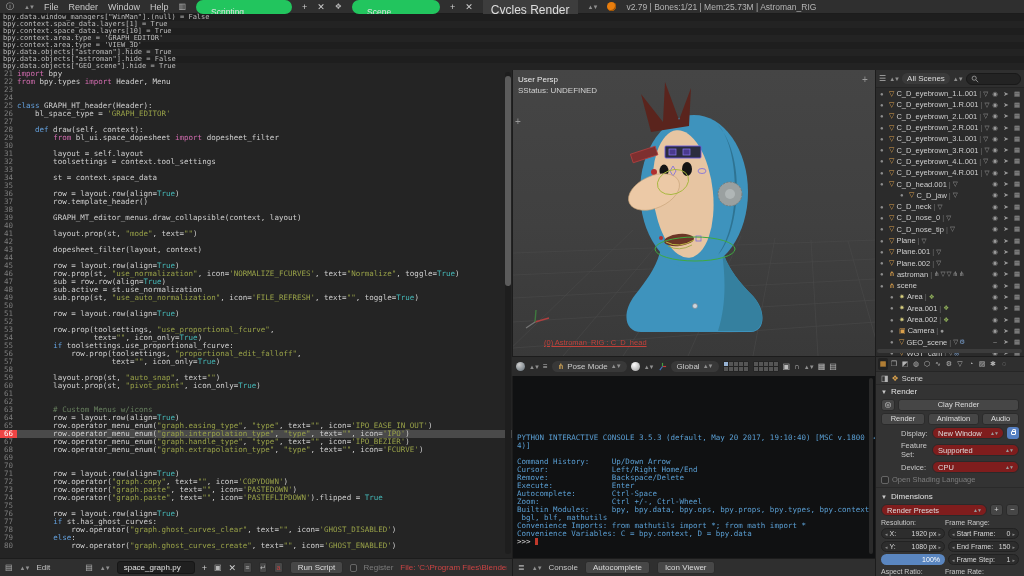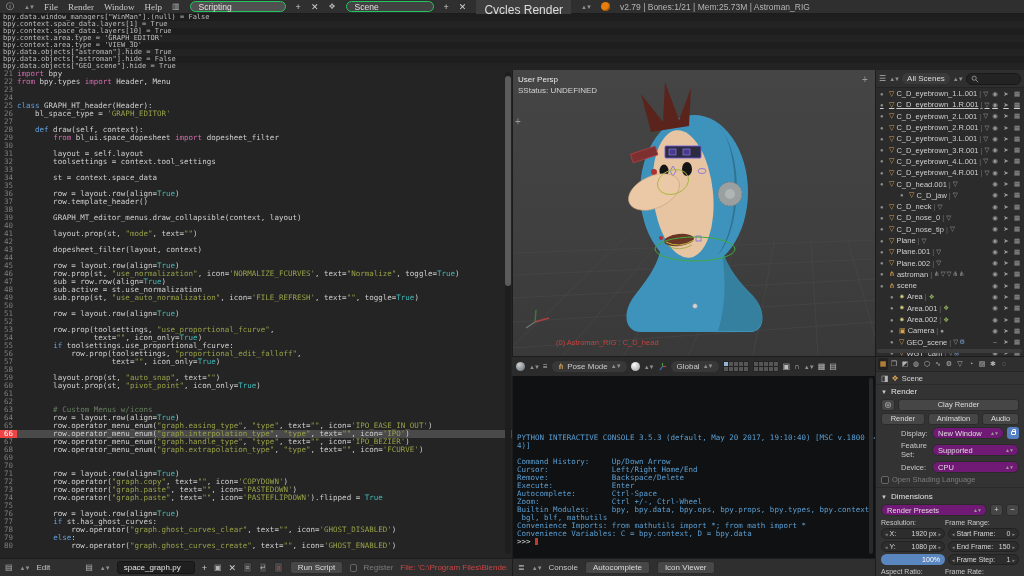--- a/index.html
+++ b/index.html
@@ -7,21 +7,21 @@
     font-family:"Liberation Sans", sans-serif; color:#cccccc; }
   .abs { position:absolute; }
 
   
   #info-header { left:0; top:0; width:1024px; height:14px; background:#2f2f2f;
     border-bottom:1px solid #1c1c1c; display:flex; align-items:center; gap:10px;
     font-size:9px; padding:0 6px; color:#c9c9c9; }
   #info-header .menu { cursor:default; }
   .mini-ico { font-size:8px; color:#b5b5b5; }
   .updown { font-size:6px; color:#8f8f8f; letter-spacing:-1px; }
-  .tb-field { background:#414141; border:1px solid #22c55e; border-radius:7px;
+  .tb-field { background:#414141; border:7px solid #22c55e; border-radius:7px;
     padding:0 8px; height:11px; line-height:10px; color:#e2e2e2; font-size:8.5px; }
   #layout-field { width:96px; background:#505050; }
   #scene-field { width:88px; }
   .tb-btn { color:#cfcfcf; font-size:9px; }
   #engine-select { background:#3d3d3d; border-radius:7px; padding:12px 8px; height:28px;
     line-height:10px; font-size:12px; color:#ddd; }
   #blender-logo { width:9px; height:9px; border-radius:50%; background:#e87d0d;
     box-shadow:inset -1px -1px 0 #9e5507; }
   #topbar-stats { color:#b5b5b5; font-size:8.5px; }
 
@@ -56,21 +56,21 @@
     border-radius:2px; font-size:7px; line-height:9px; text-align:center; color:#bbb; }
   #filepath { color:#cc4444; overflow:hidden; text-overflow:clip; }
   .chk { width:8px; height:8px; border:1px solid #666; border-radius:2px; background:#2c2c2c; }
   .dim { color:#7d7d7d; }
 
   
   #viewport { left:512px; top:70px; width:363px; height:286px; overflow:hidden;
     background:linear-gradient(#454545 0%, #404040 55%, #393939 100%); border-left:1px solid #1c1c1c; }
   #vp-overlay { left:518px; top:74px; font-size:8px; color:#e8e8e8; line-height:11px; }
   #vp-overlay .l2 { color:#d2d2d2; }
-  #vp-active-object { left:556px; top:338px; font-size:7.5px; color:#c3413a; }
+  #vp-active-object { left:544px; top:338px; font-size:7.5px; color:#c3413a;text-decoration:underline; }
   .vp-plus { color:#9a9a9a; font-size:10px; }
   #vp-plus-right { left:862px; top:74px; } #vp-plus-left { left:515px; top:116px; }
 
   #viewport-header { left:512px; top:356px; width:363px; height:20px; background:#2b2b2b;
     border-top:1px solid #1c1c1c; display:flex; align-items:center; gap:4px; padding:0 4px;
     font-size:8px; color:#ccc; overflow:hidden; }
   .vh-sphere { width:9px; height:9px; border-radius:50%;
     background:radial-gradient(circle at 35% 30%, #fdfdfd, #9a9a9a); flex:none; }
   .vh-sphere.dark { background:radial-gradient(circle at 35% 30%, #cfcfcf, #5f6b74); }
   .vh-select { display:flex; align-items:center; gap:3px; background:#383838; border-radius:7px;
@@ -120,21 +120,21 @@
     color:#b5b5b5; border-radius:2px; flex:none; }
   #prop-tabs .ptab.active { background:#222; color:#e8a13c; }
   #prop-crumb { height:13px; display:flex; align-items:center; gap:3px; padding:0 5px;
     color:#d5d5d5; border-bottom:1px solid #2a2a2a; }
   .panel-title { height:13px; display:flex; align-items:center; gap:4px; padding:0 5px;
     color:#e2e2e2; font-size:8px; }
   .panel-title .tri { font-size:6px; color:#c9c9c9; }
   .prow { display:flex; align-items:center; gap:3px; padding:1px 5px; }
   .pbtn { background:#464646; border:1px solid #2b2b2b; border-radius:3px; color:#ddd;
     text-align:center; line-height:10px; height:12px; }
-  .pfield { background:#701a75; border:1px solid #2a2a2a; border-radius:7px; color:#ddd;
+  .pfield { background:#7f1d1d; border:1px solid #2a2a2a; border-radius:7px; color:#ddd;
     display:flex; align-items:center; padding:0 5px; height:12px; }
   .pfield .ud { margin-left:auto; font-size:5px; color:#999; letter-spacing:-1px; }
   .plabel { width:48px; color:#c9c9c9; flex:none;padding-left:20px; }
   .lockbtn { width:12px; height:12px; background:#5680c2; border-radius:3px; flex:none;
     display:flex; align-items:center; justify-content:center; }
   .lockbtn i { width:5px; height:4px; border:1px solid #fff; border-radius:1px; display:block;
     position:relative; }
   .lockbtn i:before { content:""; position:absolute; left:0.5px; top:-3px; width:2px; height:2px;
     border:1px solid #fff; border-bottom:none; border-radius:2px 2px 0 0; }
   .stepper { background:#2d2d2d; border:1px solid #222; border-radius:6px; height:11px;
@@ -147,21 +147,21 @@
   .sec-label { color:#c9c9c9; font-size:7px; padding:2px 5px 1px; display:flex; }
   .sec-label .cr { flex:1; } 
   hr.psep { border:none; border-top:1px solid #2a2a2a; margin:2px 0; }
 </style>
 </head>
 <body>
 
 <div id="info-header" class="abs">
   <span class="mini-ico">ⓘ</span>
   <span class="updown">▲▼</span>
-  <span id="topbar-menus" style="display:flex;gap:10px;font-family:Liberation Serif, serif;">
+  <span id="topbar-menus" style="display:flex;gap:10px;">
       <span class="menu">File</span>
       <span class="menu">Render</span>
       <span class="menu">Window</span>
       <span class="menu">Help</span>
     </span>
   <span class="mini-ico">▥</span>
   <span id="layout-field" class="tb-field">Scripting</span>
   <span class="tb-btn">+</span>
   <span class="tb-btn">✕</span>
   <span class="mini-ico">❖</span>
@@ -444,21 +444,21 @@
         <span class="ol-ico t-mesh">▽</span>
         <span>C_D_eyebrown_1.L.001</span>
         <span class="ol-sep">|</span>
         <span class="ol-extra">▽</span>
         <span class="ol-right">
           <span>◉</span>
           <span>➤</span>
           <span>▦</span>
         </span>
       </div>
-      <div class="ol-row" style="padding-left: 4px; text-decoration: underline;">
+      <div class="ol-row" style="padding-left: 4px;">
         <span class="exp">●</span>
         <span class="ol-ico t-mesh">▽</span>
         <span>C_D_eyebrown_1.R.001</span>
         <span class="ol-sep">|</span>
         <span class="ol-extra">▽</span>
         <span class="ol-right">
           <span>◉</span>
           <span>➤</span>
           <span>▦</span>
         </span>

